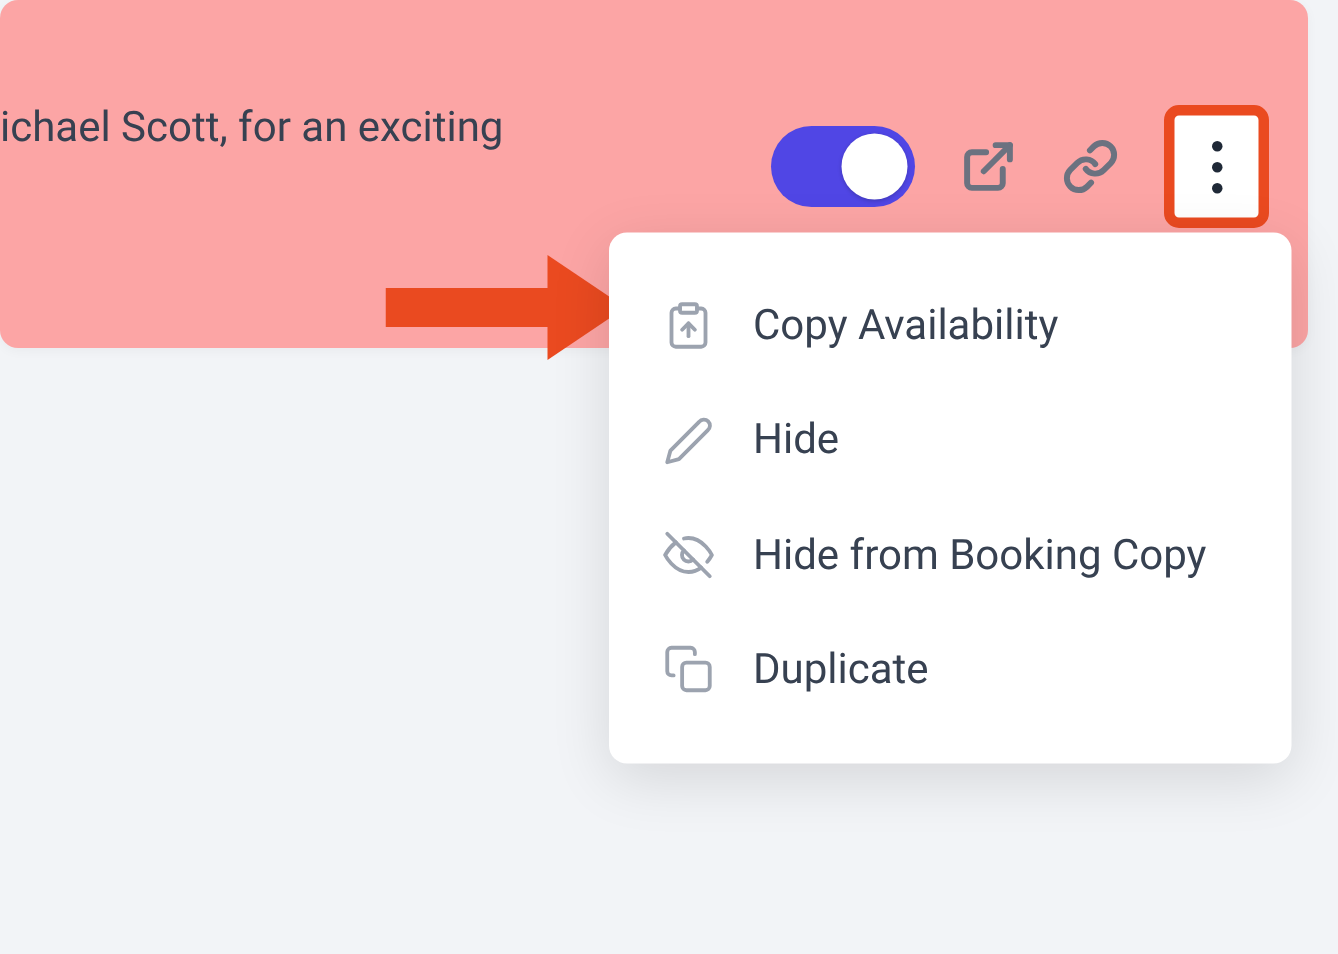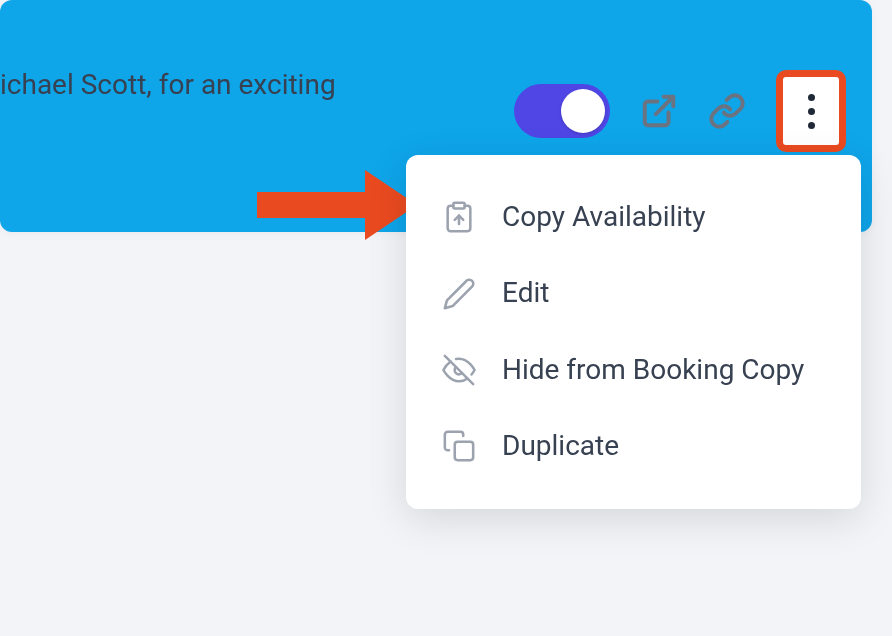--- a/index.html
+++ b/index.html
@@ -9,21 +9,21 @@
     }
     body {
       width: 892px;
       height: 636px;
       font-family: -apple-system, BlinkMacSystemFont, "Segoe UI", Roboto, sans-serif;
       background: #f2f4f7;
       position: relative;
       overflow: hidden;
     }
     .card {
-      background: #0ea5e9;
+      background: #fca5a5;
       border-radius: 12px;
       position: absolute;
       top: 0;
       left: 0;
       right: 20px;
       height: 232px;
       box-shadow: 0 2px 8px rgba(0,0,0,0.04);
     }
     .description {
       position: absolute;
@@ -176,21 +176,21 @@
       </svg>
     </span>
     <span class="menu-label">Copy Availability</span>
   </div>
   <div class="menu-item">
     <span class="menu-icon">
       <svg width="34" height="34" viewBox="0 0 24 24" fill="none" stroke="currentColor" stroke-width="1.8" stroke-linecap="round" stroke-linejoin="round">
         <path d="M17 3a2.85 2.85 0 1 1 4 4L7.5 20.5 2 22l1.5-5.5Z"></path>
       </svg>
     </span>
-    <span class="menu-label">Edit</span>
+    <span class="menu-label">Hide</span>
   </div>
   <div class="menu-item">
     <span class="menu-icon">
       <svg width="34" height="34" viewBox="0 0 24 24" fill="none" stroke="currentColor" stroke-width="1.8" stroke-linecap="round" stroke-linejoin="round">
         <path d="M17.94 17.94A10.07 10.07 0 0 1 12 20c-7 0-11-8-11-8a18.45 18.45 0 0 1 5.06-5.94M9.9 4.24A9.12 9.12 0 0 1 12 4c7 0 11 8 11 8a18.5 18.5 0 0 1-2.16 3.19"></path>
         <path d="M14.12 14.12a3 3 0 1 1-4.24-4.24"></path>
         <line x1="2" y1="2" x2="22" y2="22"></line>
       </svg>
     </span>
     <span class="menu-label">Hide from Booking Copy</span>

